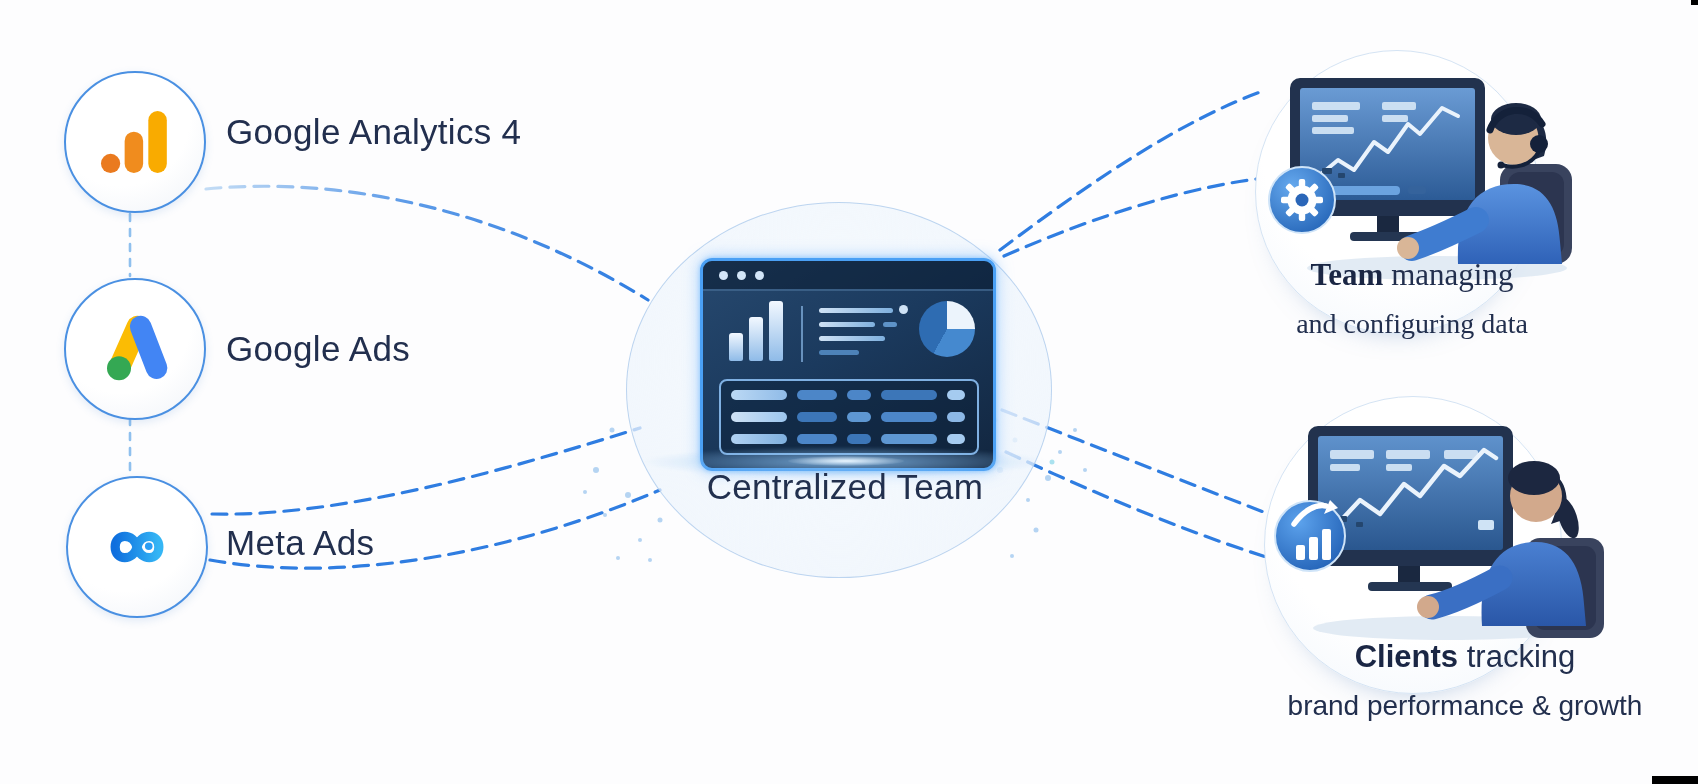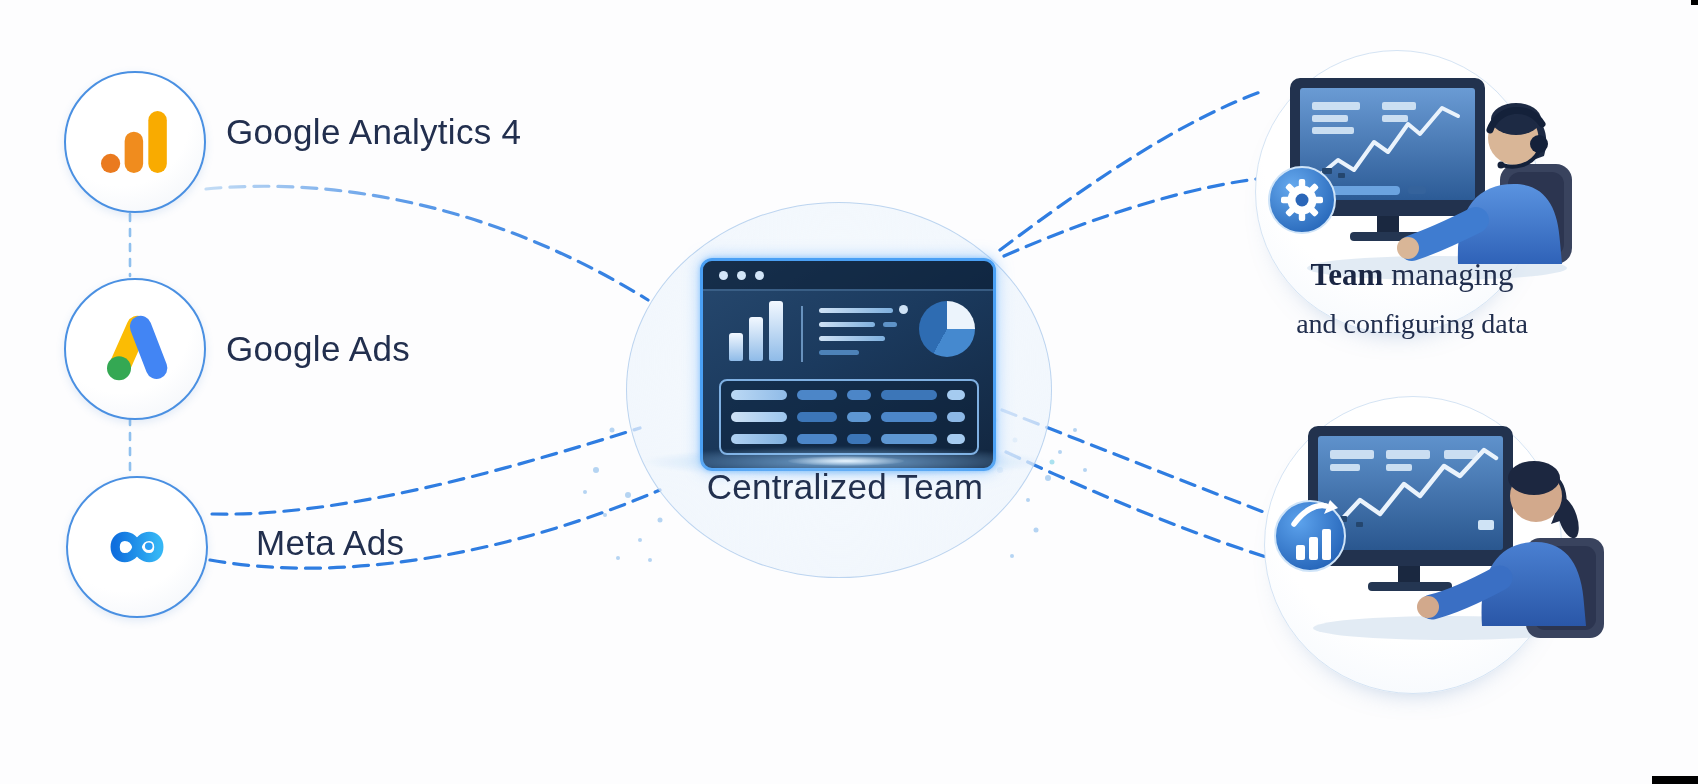--- a/index.html
+++ b/index.html
@@ -167,21 +167,21 @@
       <defs>
         <linearGradient id="mg" x1="0" y1="0" x2="1" y2="0">
           <stop offset="0" stop-color="#0f6fde"></stop>
             <stop offset="1" stop-color="#35b6f5"></stop>
         </linearGradient>
       </defs>
       <path d="M24,32 C24,15 46,15 50,32 C54,49 76,49 76,32 C76,15 54,15 50,32 C46,49 24,49 24,32 Z" fill="none" stroke="url(#mg)" stroke-width="11" stroke-linecap="round"></path>
       <circle cx="64" cy="31" r="4.5" fill="#2a9df4"></circle>
     </svg>
   </div>
-  <div class="src-label" style="top:520px;margin-left:30px;">
+  <div class="src-label" style="top:520px;">
     <div>Meta Ads</div>
   </div>
 
   <div class="center-ellipse"></div>
 
   <div class="dashboard">
     <div class="db-titlebar">
       <div class="db-dot" style="left:16px;"></div>
       <div class="db-dot" style="left:34px;"></div>
       <div class="db-dot" style="left:52px;"></div>
@@ -363,17 +363,23 @@
       <circle cx="42" cy="128" r="35" fill="url(#bd2)" stroke="#cfe4f8" stroke-width="2"></circle>
       <g fill="#ffffff">
         <rect x="28" y="137" width="9" height="15" rx="2"></rect>
         <rect x="41" y="129" width="9" height="23" rx="2"></rect>
         <rect x="54" y="121" width="9" height="31" rx="2"></rect>
       </g>
       <path d="M26,116 C36,102 48,96 58,98" fill="none" stroke="#ffffff" stroke-width="5.5" stroke-linecap="round"></path>
       <path d="M62,92 L70,100 L56,106 Z" fill="#ffffff"></path>
     </g>
   </svg>
+  <div class="out-caption" style="left:1280px;top:640px;width:370px;">
+    <div class="out-line1">
+      <b>Clients</b><span> tracking</span>
+    </div>
+    <div class="out-line2">brand performance &amp; growth</div>
+  </div>
 
   <div class="corner-mark" style="left:1691px;top:0;width:7px;height:5px;"></div>
   <div class="corner-mark" style="left:1652px;top:776px;width:46px;height:8px;"></div>
 
 </div>
 
 </body></html>

